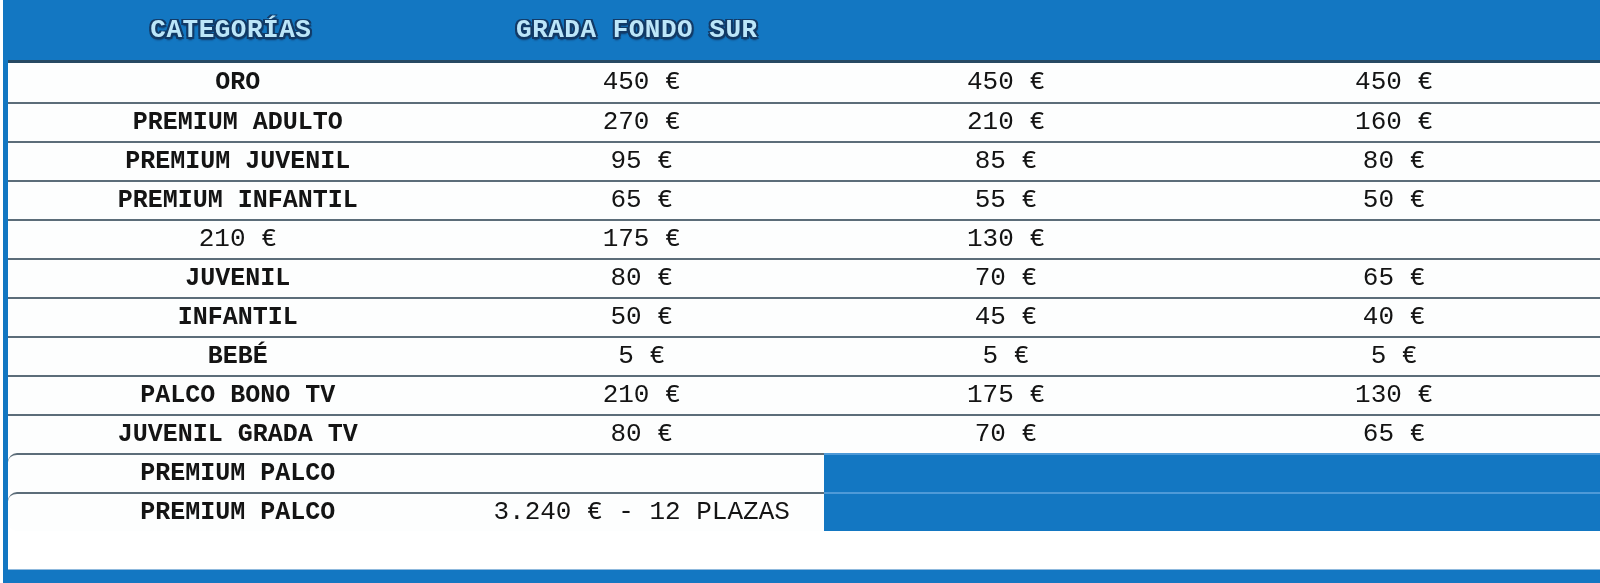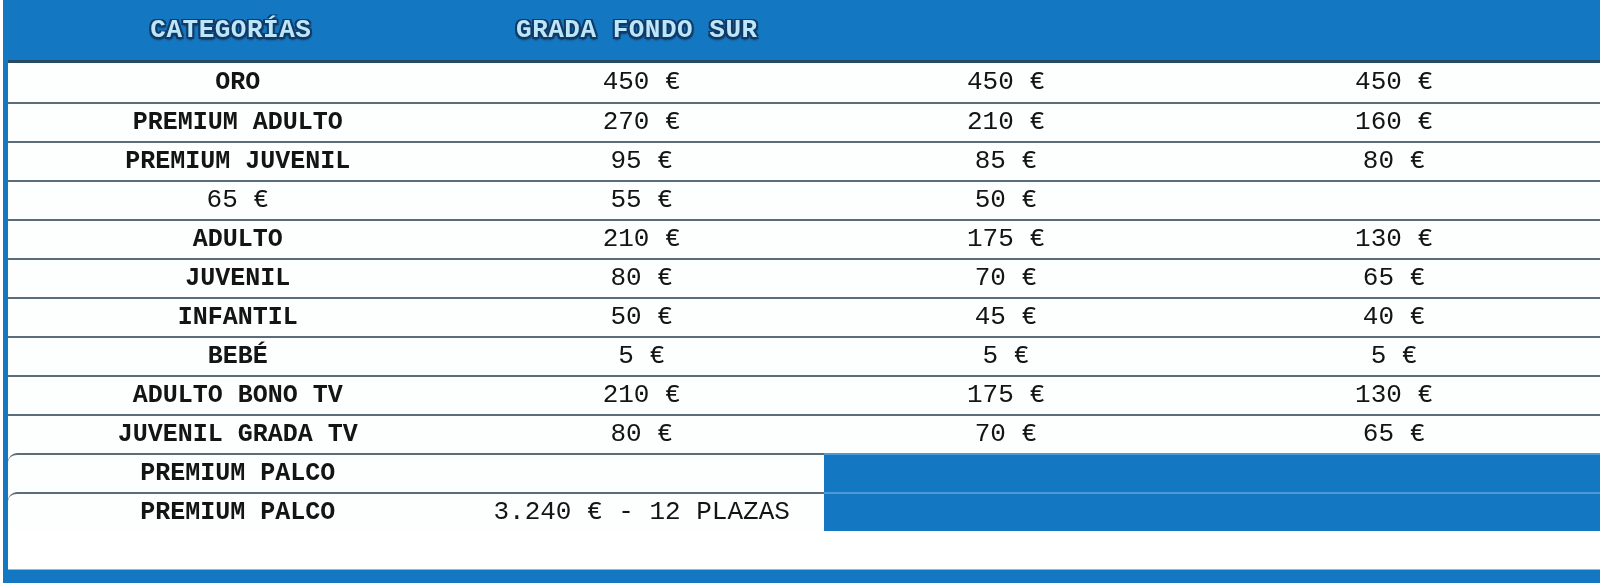--- a/index.html
+++ b/index.html
@@ -94,26 +94,26 @@
         <div class="cell ">210 €</div>
         <div class="cell ">160 €</div>
       </div>
       <div class="row">
         <div class="cell category">PREMIUM JUVENIL</div>
         <div class="cell ">95 €</div>
         <div class="cell ">85 €</div>
         <div class="cell ">80 €</div>
       </div>
       <div class="row">
+        <div class="cell category">PREMIUM INFANTIL</div>
         <div class="cell ">65 €</div>
         <div class="cell ">55 €</div>
         <div class="cell ">50 €</div>
       </div>
       <div class="row">
-        <div class="cell category">ADULTO</div>
         <div class="cell ">210 €</div>
         <div class="cell ">175 €</div>
         <div class="cell ">130 €</div>
       </div>
       <div class="row">
         <div class="cell category">JUVENIL</div>
         <div class="cell ">80 €</div>
         <div class="cell ">70 €</div>
         <div class="cell ">65 €</div>
       </div>
@@ -123,21 +123,21 @@
         <div class="cell ">45 €</div>
         <div class="cell ">40 €</div>
       </div>
       <div class="row">
         <div class="cell category">BEBÉ</div>
         <div class="cell ">5 €</div>
         <div class="cell ">5 €</div>
         <div class="cell ">5 €</div>
       </div>
       <div class="row">
-        <div class="cell category">ADULTO BONO TV</div>
+        <div class="cell category">PALCO BONO TV</div>
         <div class="cell ">210 €</div>
         <div class="cell ">175 €</div>
         <div class="cell ">130 €</div>
       </div>
       <div class="row">
         <div class="cell category">JUVENIL GRADA TV</div>
         <div class="cell ">80 €</div>
         <div class="cell ">70 €</div>
         <div class="cell ">65 €</div>
       </div>

